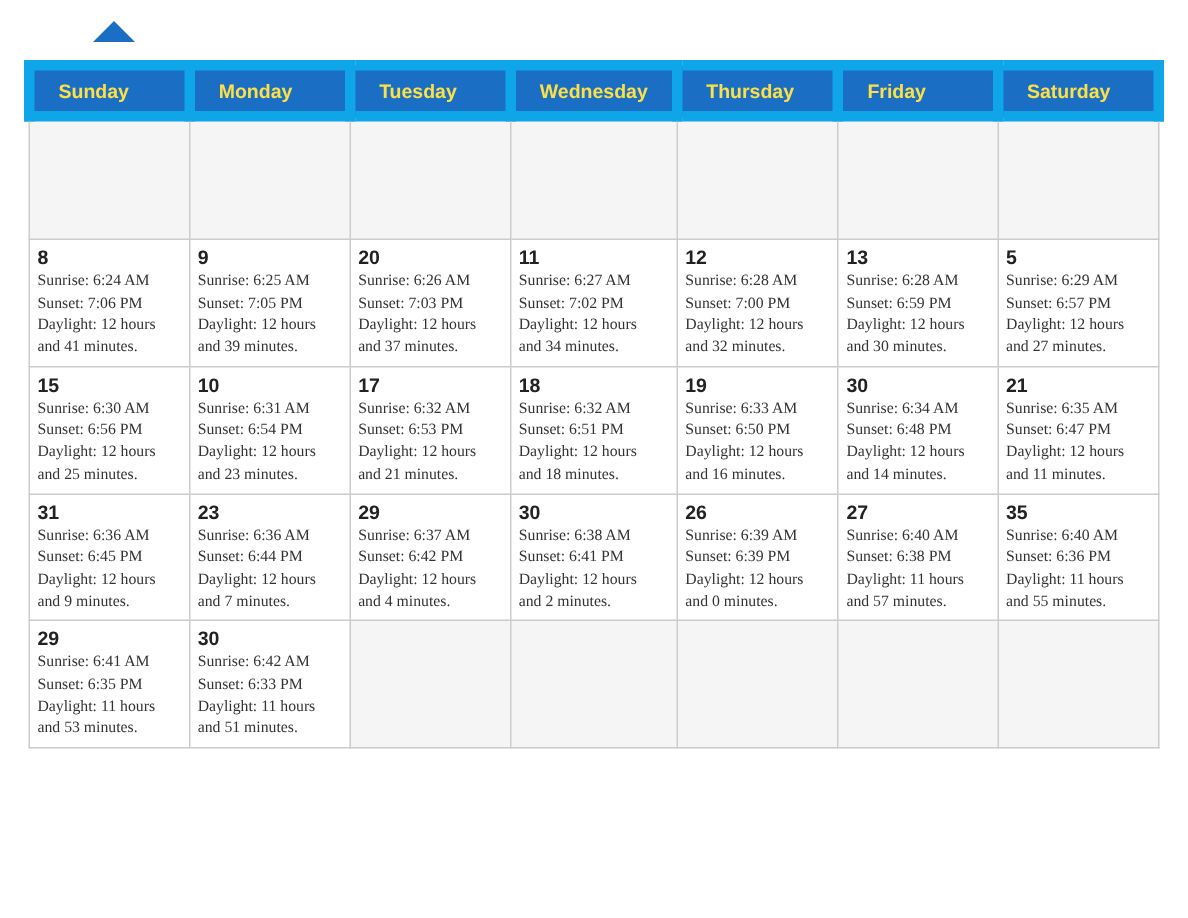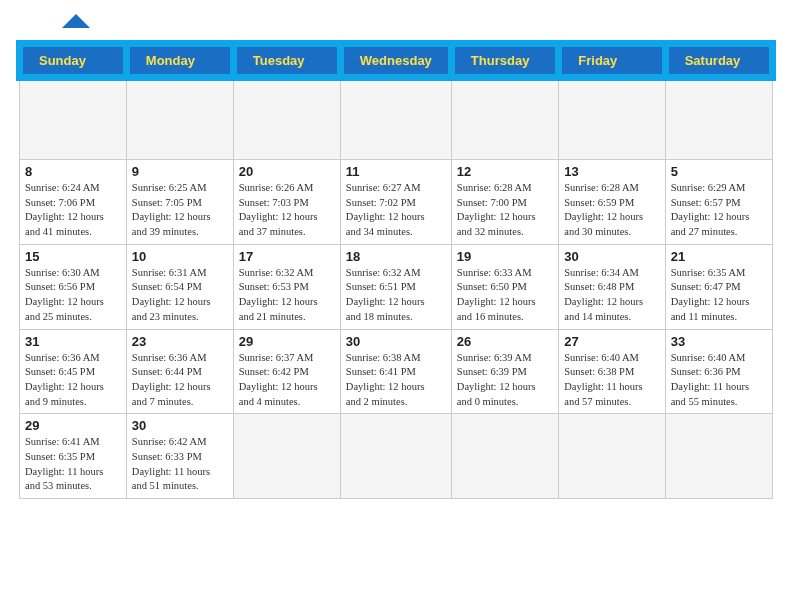--- a/index.html
+++ b/index.html
@@ -209,21 +209,21 @@
         </td>
         <td>
           <span class="day-num">26</span>
           <div class="day-info">Sunrise: 6:39 AM<br>Sunset: 6:39 PM<br>Daylight: 12 hours<br>and 0 minutes.</div>
         </td>
         <td>
           <span class="day-num">27</span>
           <div class="day-info">Sunrise: 6:40 AM<br>Sunset: 6:38 PM<br>Daylight: 11 hours<br>and 57 minutes.</div>
         </td>
         <td>
-          <span class="day-num">33</span>
+          <span class="day-num">35</span>
           <div class="day-info">Sunrise: 6:40 AM<br>Sunset: 6:36 PM<br>Daylight: 11 hours<br>and 55 minutes.</div>
         </td>
       </tr>
       <tr>
         <td>
           <span class="day-num">29</span>
           <div class="day-info">Sunrise: 6:41 AM<br>Sunset: 6:35 PM<br>Daylight: 11 hours<br>and 53 minutes.</div>
         </td>
         <td>
           <span class="day-num">30</span>

